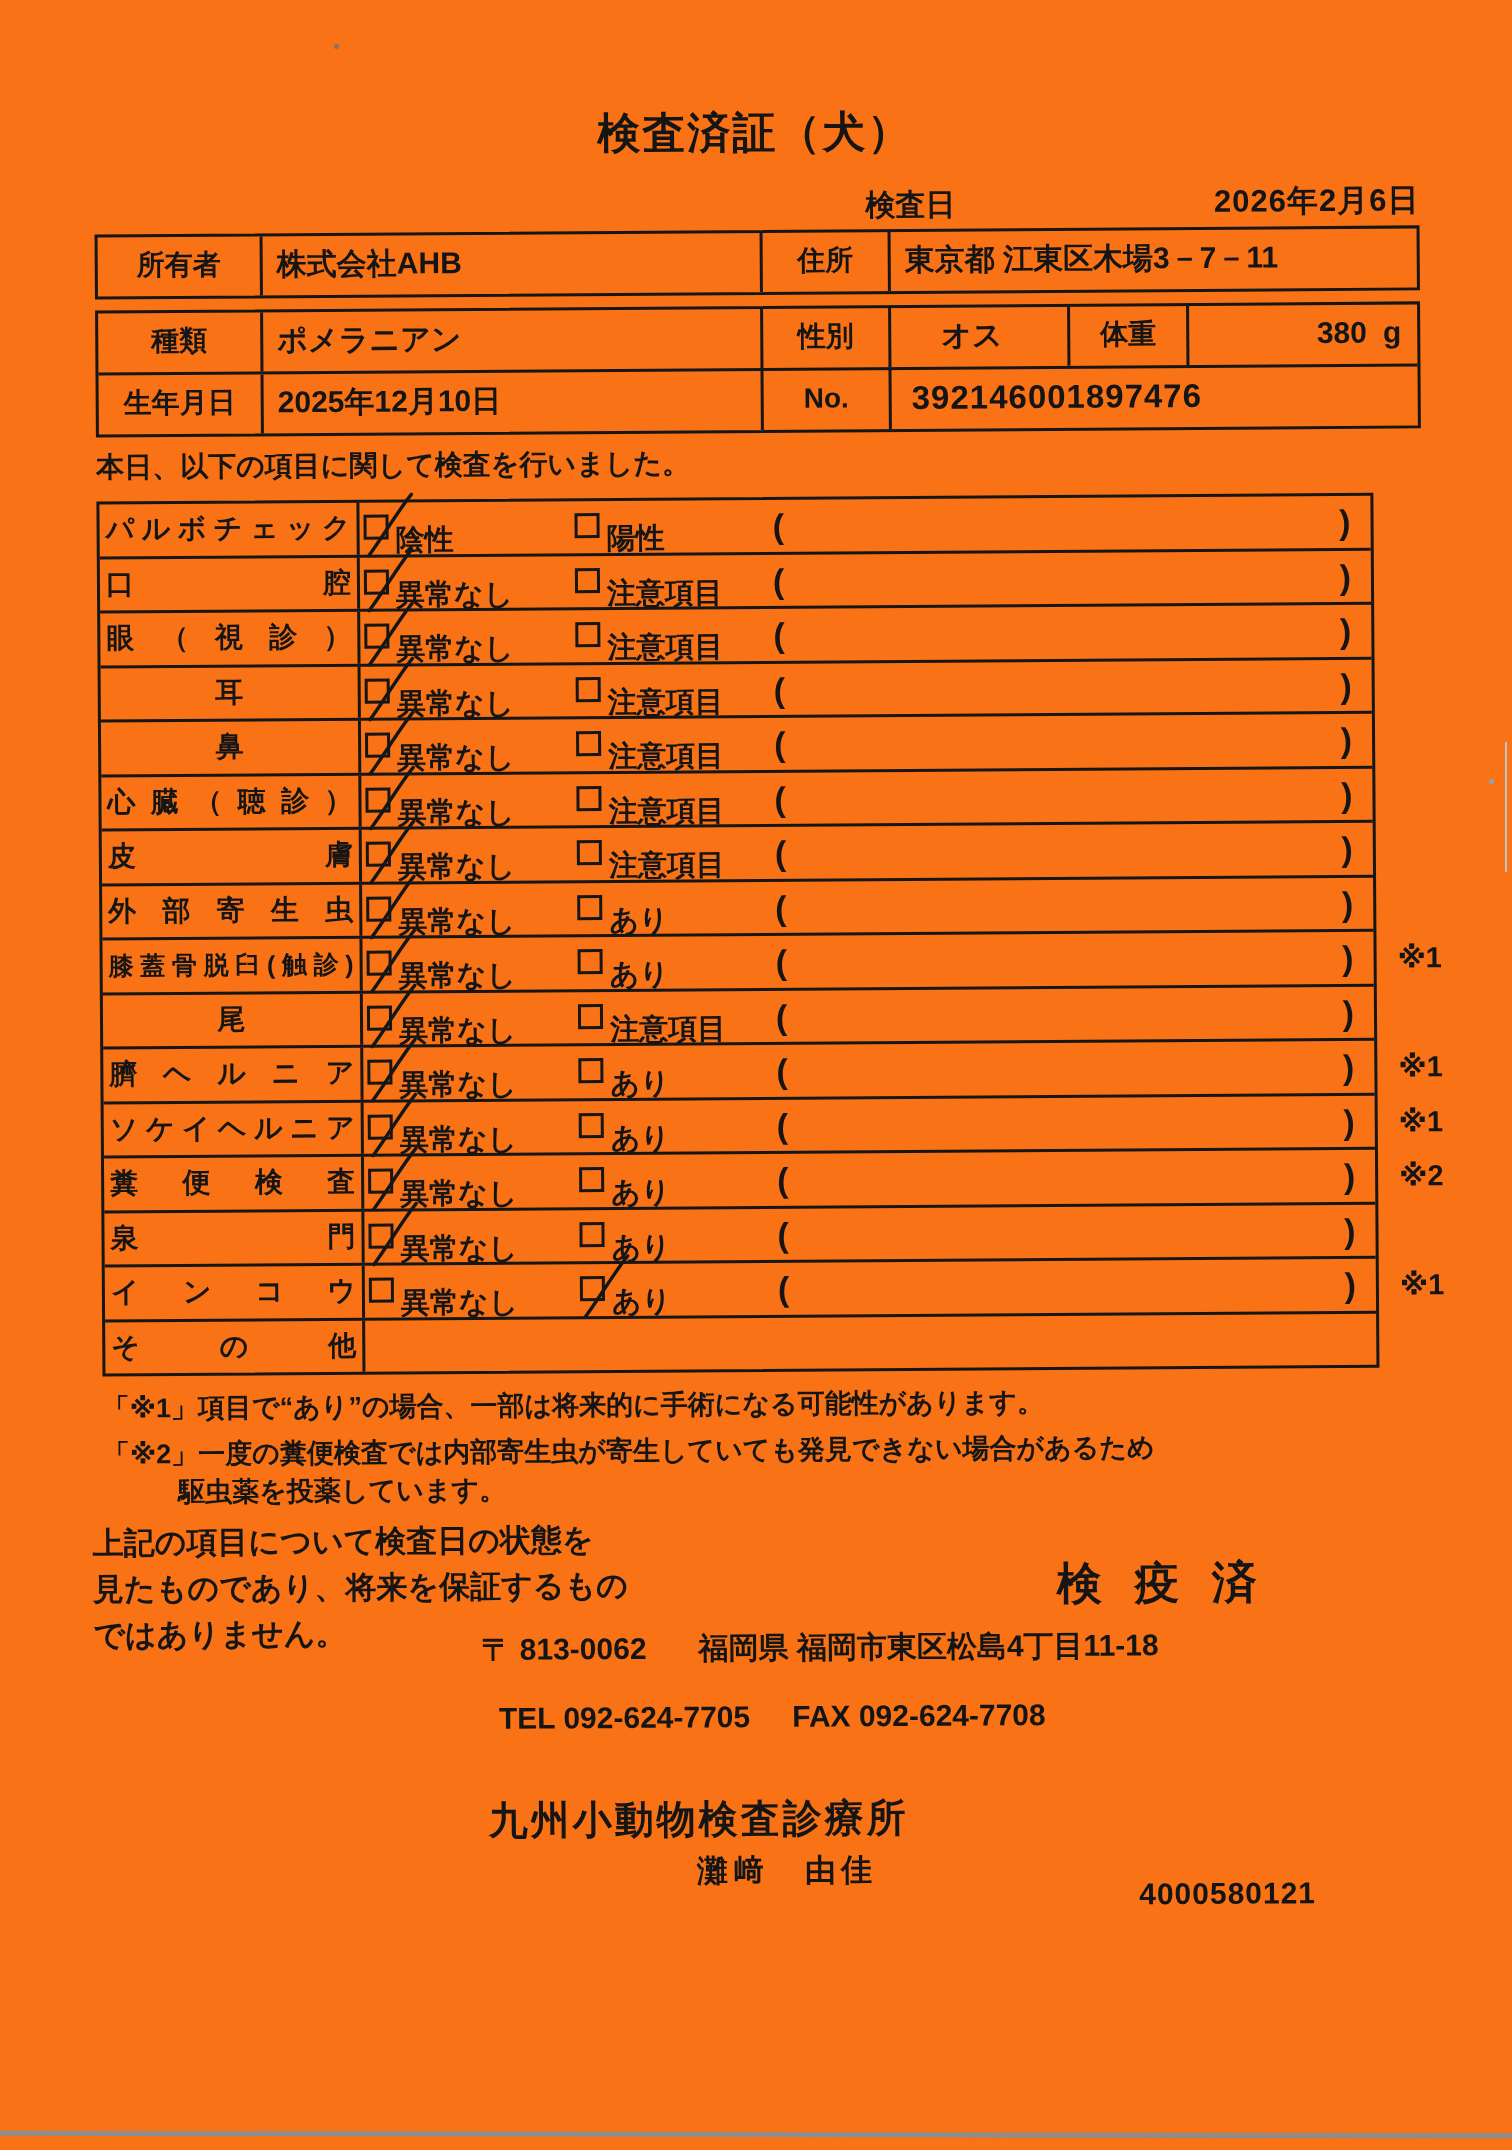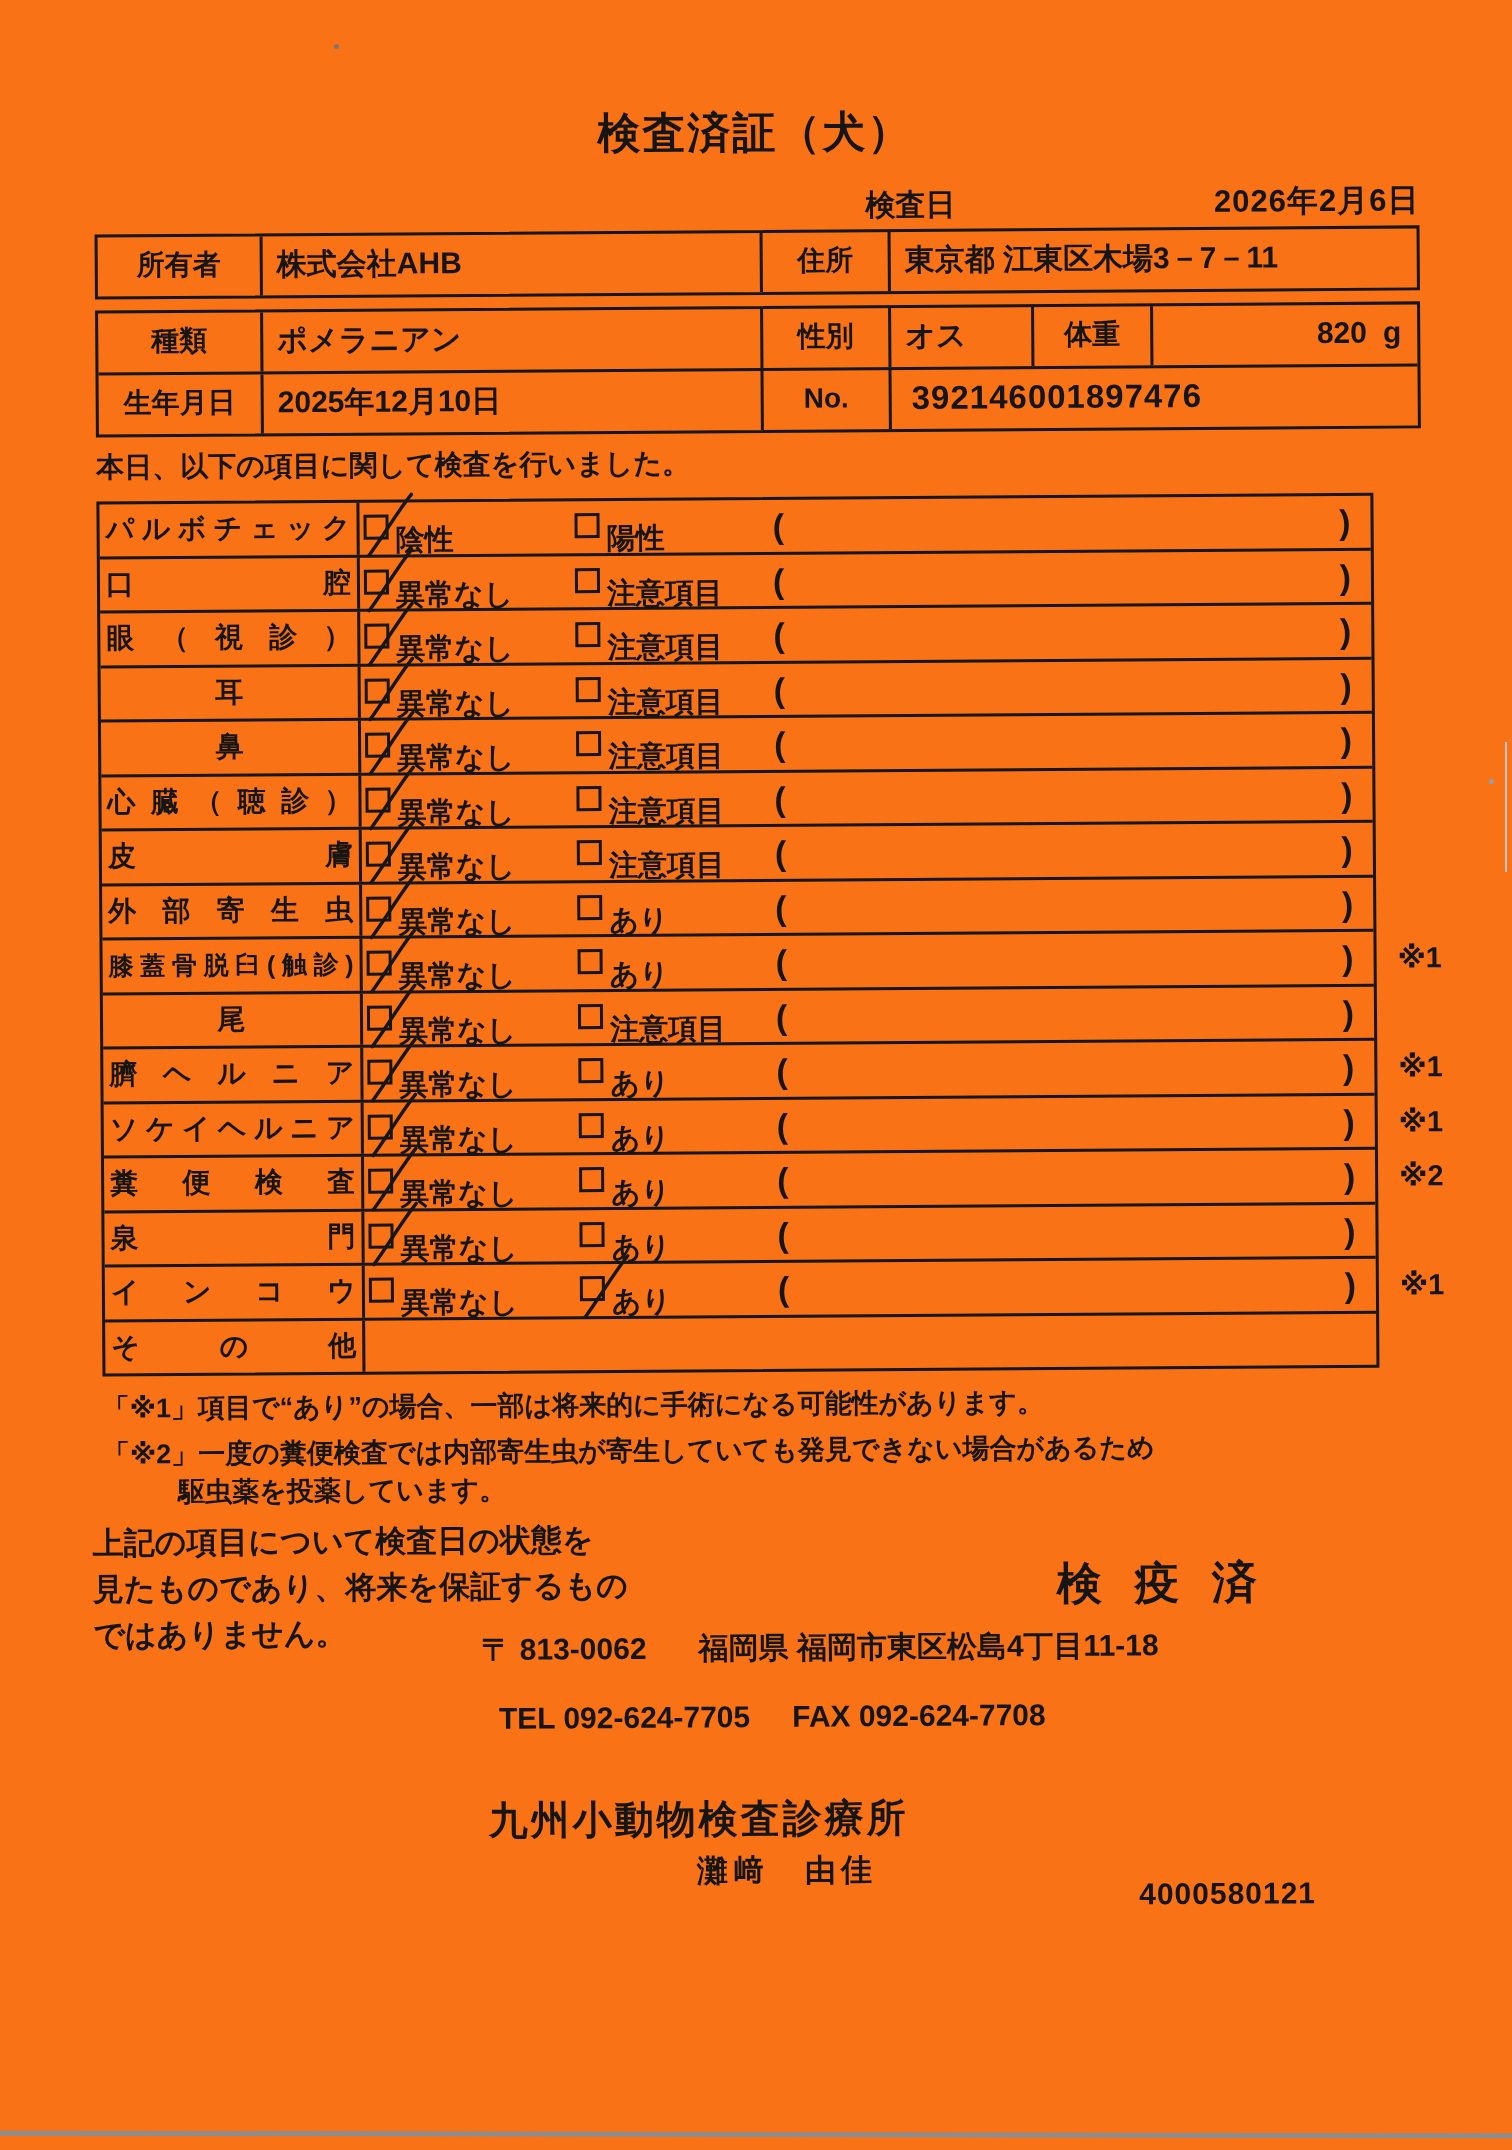--- a/index.html
+++ b/index.html
@@ -18,21 +18,21 @@
   .htable{position:absolute;left:95px;width:1325px;box-sizing:border-box;
           border:3px solid #161616;}
   .hrow{display:flex;height:59px;}
   .hrow + .hrow{border-top:3px solid #161616;}
   .hcell{box-sizing:border-box;border-right:3px solid #161616;line-height:56px;
          overflow:hidden;white-space:nowrap;}
   .hcell:last-child{border-right:none;}
   .hlabel{text-align:center;font-size:28px;font-weight:600;}
   .hval{font-size:30px;font-weight:600;padding-left:14px;}
   .w-label{width:165px;} .w-val{width:500px;} .w-sub{width:128px;}
-  .w-sex{width:143px;} .w-wt{width:119px;} .w-wtval{flex:1;}
+  .w-sex{width:143px;margin-left:36px;} .w-wt{width:119px;} .w-wtval{flex:1;}
   .wt-cell{text-align:right;padding-right:16px;padding-left:0;}
   .wt-unit{margin-left:16px;}
   .no-val{font-size:33px;letter-spacing:1px;padding-left:20px;}
 
   .intro{position:absolute;top:444px;left:95px;font-size:28px;font-weight:700;}
 
   
   .itable{position:absolute;top:497px;left:95px;width:1277px;box-sizing:border-box;
           border:3px solid #161616;}
   .irow{position:relative;display:flex;height:54.5px;box-sizing:border-box;
@@ -95,21 +95,21 @@
       </div>
     </div>
 
     <div class="htable" style="top:306px;">
       <div class="hrow">
         <div class="hcell hlabel w-label">種類</div>
         <div class="hcell hval w-val">ポメラニアン</div>
         <div class="hcell hlabel w-sub">性別</div>
         <div class="hcell hval w-sex">オス</div>
         <div class="hcell hlabel w-wt">体重</div>
-        <div class="hcell hval w-wtval wt-cell"><span>820</span><span class="wt-unit">g</span></div>
+        <div class="hcell hval w-wtval wt-cell"><span>380</span><span class="wt-unit">g</span></div>
       </div>
       <div class="hrow">
         <div class="hcell hlabel w-label">生年月日</div>
         <div class="hcell hval w-val">2025年12月10日</div>
         <div class="hcell hlabel w-sub">No.</div>
         <div class="hcell hval no-val" style="flex:1;">392146001897476</div>
       </div>
     </div>
 
     <div class="intro">本日、以下の項目に関して検査を行いました。</div>

